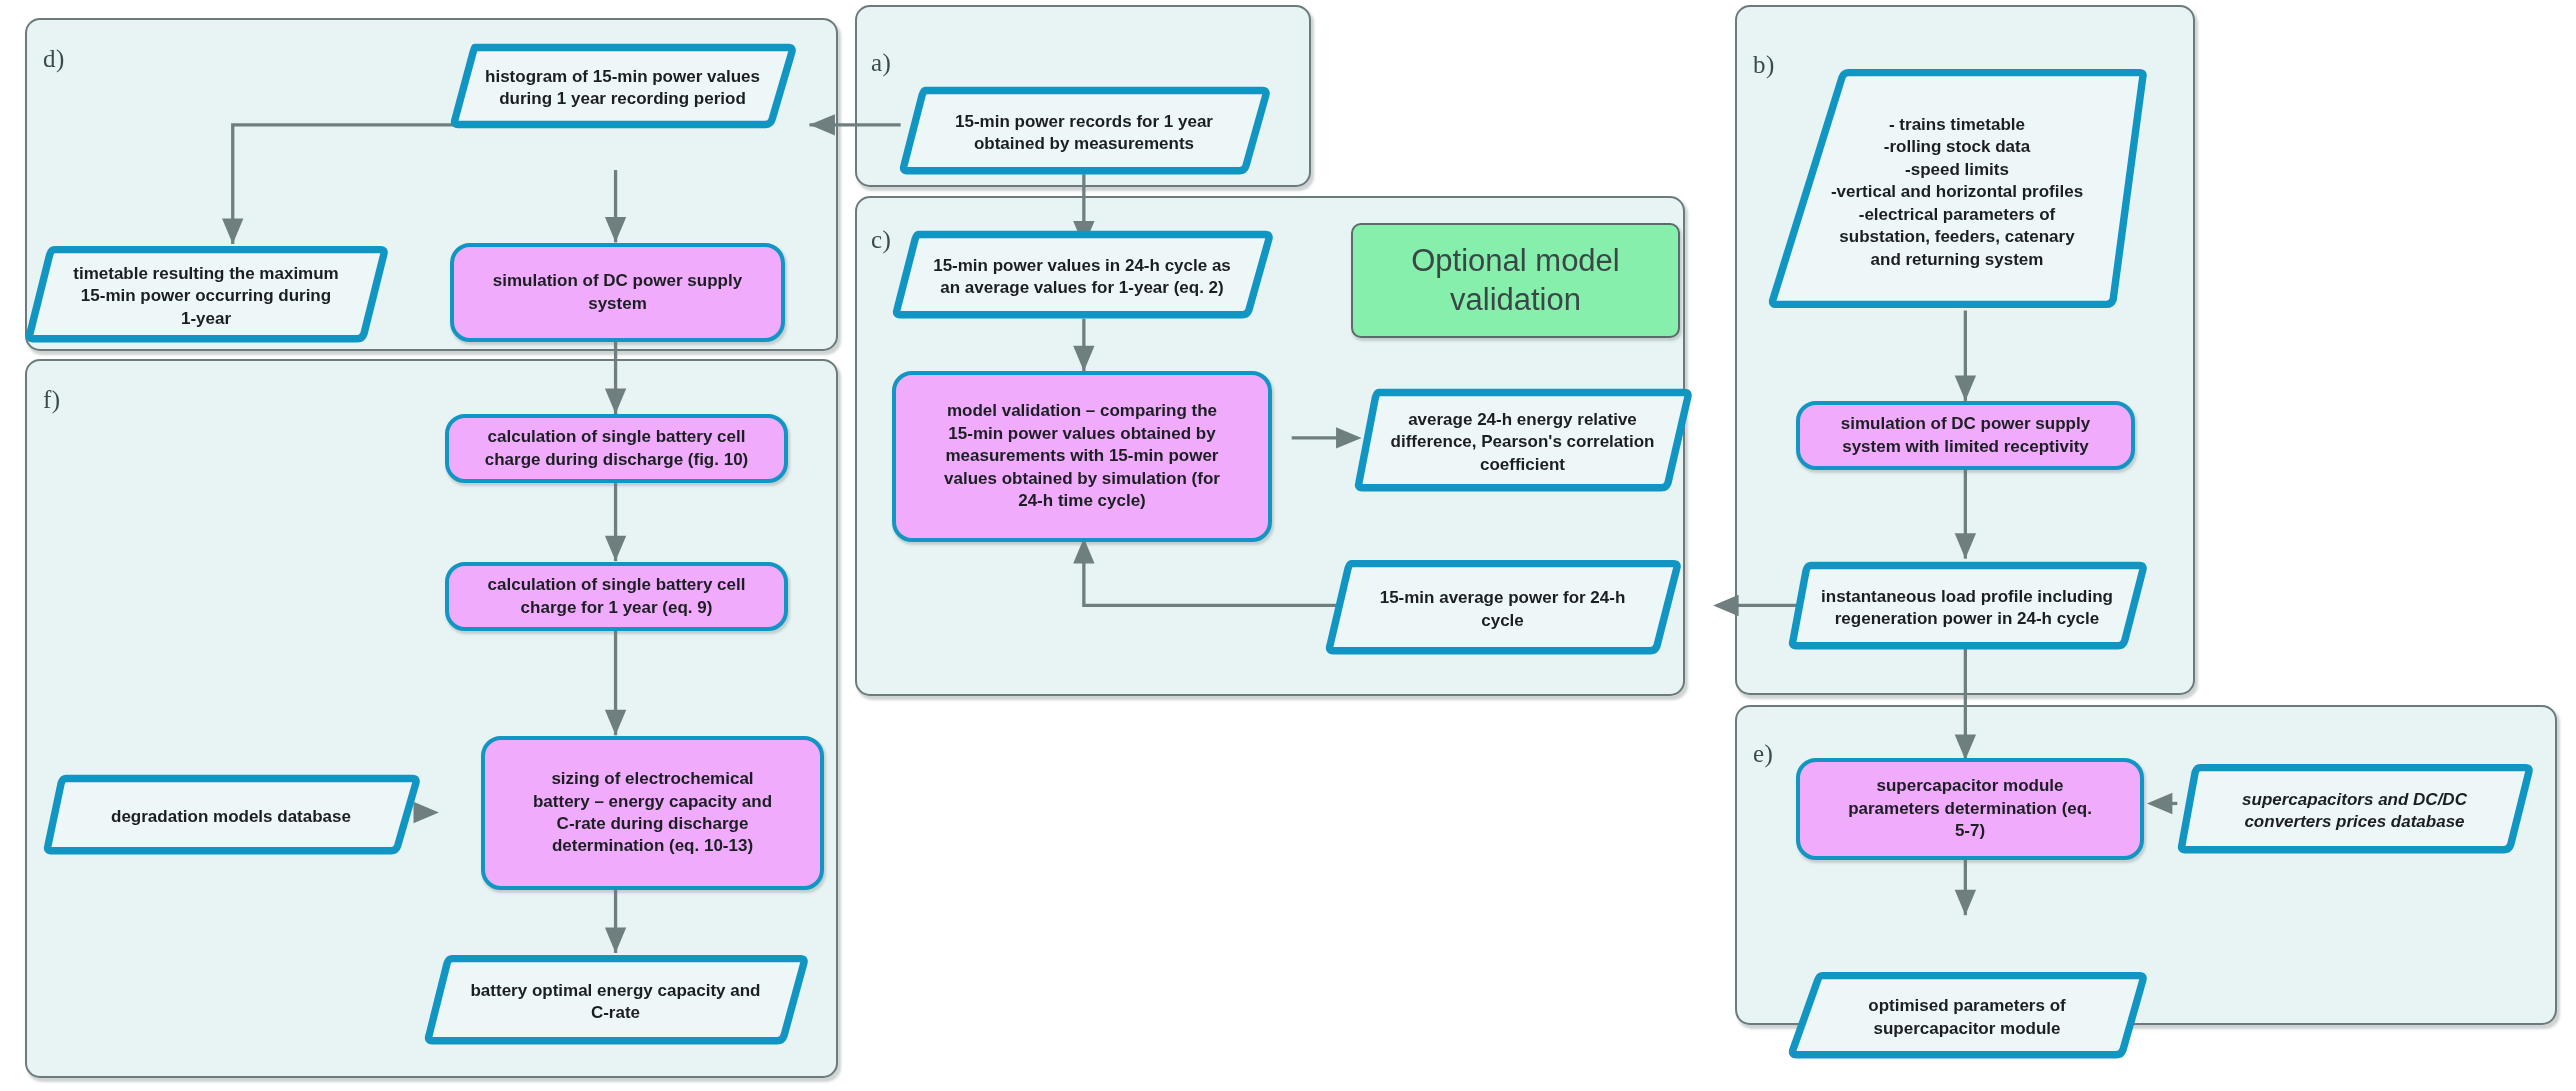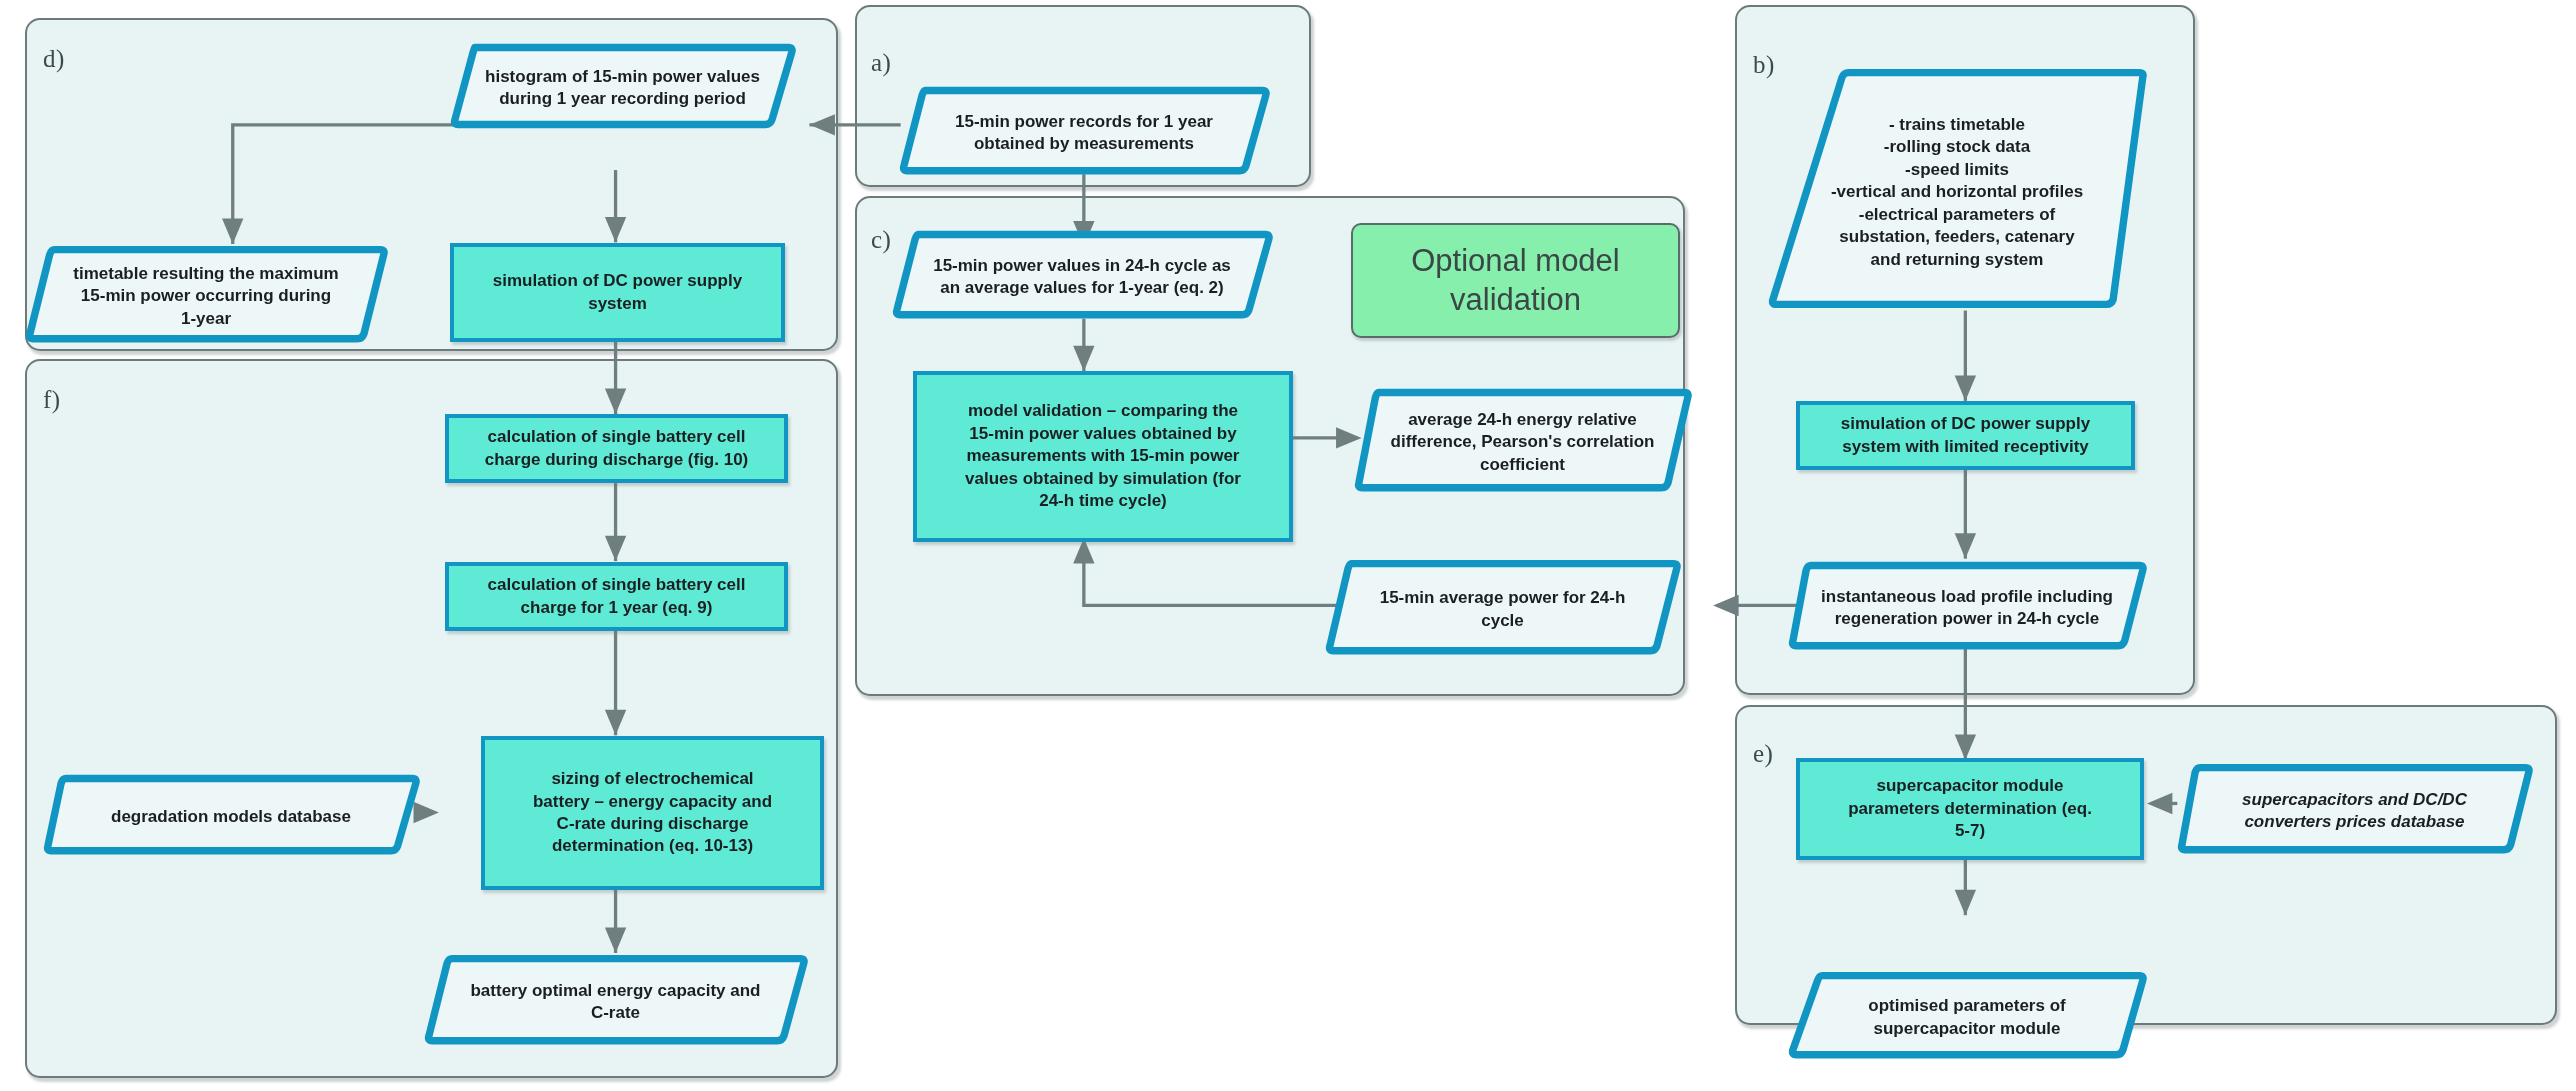--- a/index.html
+++ b/index.html
@@ -34,23 +34,23 @@
     color:#1b1f22;
     font-weight:bold;
     font-size:17px;
     line-height:1.32;
     padding:5px 11.5px;
   }
   .node .txt{display:block;white-space:pre-line;}
 
   
   .proc{
-    background:#5eead4;
+    background:#f0abfc;
     border:4.1px solid #1196c4;
-    border-radius:0;
+    border-radius:20px;
     box-shadow:1.6px 2.5px 2.5px rgba(110,120,120,.30);
   }
 
   
   .para{background:transparent;border:none;}
   .para > svg{position:absolute;left:0;top:0;width:100%;height:100%;overflow:visible;}
   .para .txt{position:relative;z-index:2;margin-top:8px;}
 
   
   .annot{
@@ -185,21 +185,21 @@
     </svg>
     <span class="txt">15-min power values in 24-h cycle as
 an average values for 1-year (eq. 2)</span>
   </div>
 
   <div class="node annot" style="left:1351px;top:223px;width:329px;height:115px;">
     <span class="txt">Optional model
 validation</span>
   </div>
 
-  <div class="node proc" style="left:892px;top:371px;width:380px;height:171px;margin-left:21px;">
+  <div class="node proc" style="left:892px;top:371px;width:380px;height:171px;">
     <span class="txt">model validation – comparing the
 15-min power values obtained by
 measurements with  15-min power
 values obtained by simulation (for
 24-h time cycle)</span>
   </div>
 
   <div class="node para" style="left:1354px;top:386px;width:337px;height:105px;">
     <svg viewBox="0 0 410 128" preserveAspectRatio="none">
       <path d="M 30 8 L 402 8 Q 408 8 406 14 L 382 118 Q 380 124 374 124 L 10 124 Q 4 124 6 118 L 26 14 Q 28 8 30 8 Z" fill="#eef7f7" stroke="#1196c4" stroke-width="9" stroke-linejoin="round"></path>

